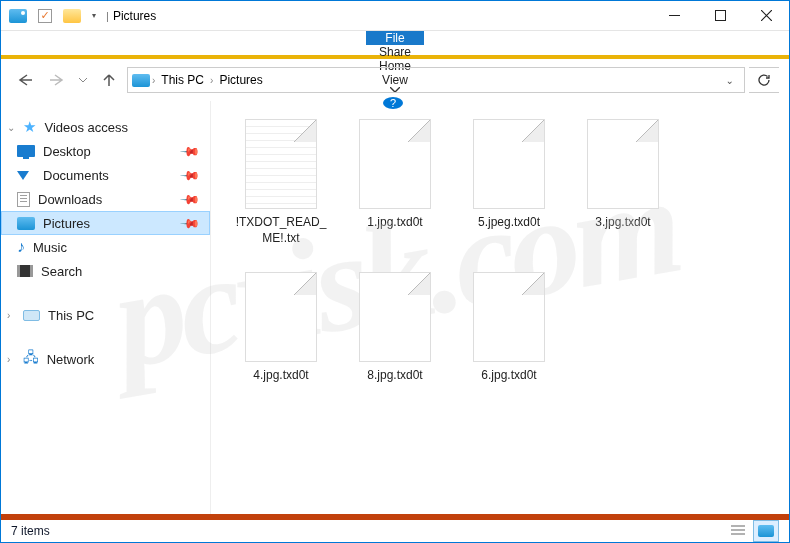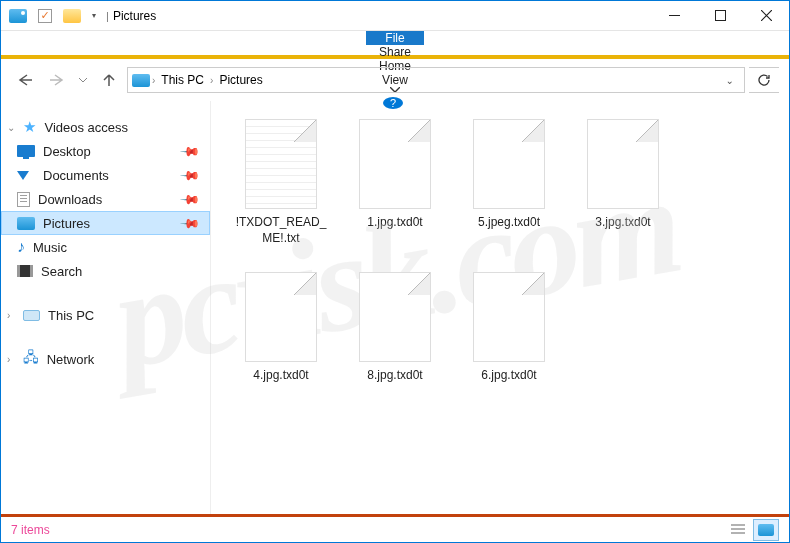--- a/index.html
+++ b/index.html
@@ -62,21 +62,21 @@
 
 .content { flex:1; padding: 18px 10px 0 20px; overflow:auto; }
 .grid { display: flex; flex-wrap: wrap; gap: 26px 14px; align-content: flex-start; }
 .file { width: 100px; text-align:center; font-size:12px; color:#222; }
 .file .thumb { width: 72px; height: 90px; margin: 0 auto 6px; background:#fff; border:1px solid #ddd; position:relative; }
 .file .thumb .fold { position:absolute; top:0; right:0; width:22px; height:22px; background:linear-gradient(135deg, transparent 49%, #bbb 50%, #eee 51%); }
 .file.txt .thumb { background: repeating-linear-gradient(#fff,#fff 6px,#eee 6px,#eee 7px); }
 .file .name { word-break: break-all; line-height:1.3; }
 
 
-.statusbar { position:absolute; bottom:0; left:0; right:0; height:28px; border-top:3px solid #c2410c; background:#fff; display:flex; align-items:center; padding: 0 10px; font-size:12px; color:#ec4899; }
+.statusbar { position:absolute; bottom:0; left:0; right:0; height:28px; border-top:6px solid #c2410c; background:#fff; display:flex; align-items:center; padding: 0 10px; font-size:12px; color:#0f172a; }
 .statusbar .spacer { flex:1; }
 .statusbar .viewbtn { width:26px; height:22px; border:1px solid transparent; display:flex; align-items:center; justify-content:center; margin-left:2px; }
 .statusbar .viewbtn.active { border-color:#7fbce4; background:#def; }
 
 
 .watermark { position:absolute; top:50%; left:50%; transform:translate(-50%,-50%) rotate(-10deg); font-size:140px; font-weight:800; color:rgba(210,210,210,0.28); white-space:nowrap; pointer-events:none; font-style:italic; font-family: Georgia, serif; letter-spacing:-6px; }
 </style>
 </head>
 <body>
 

